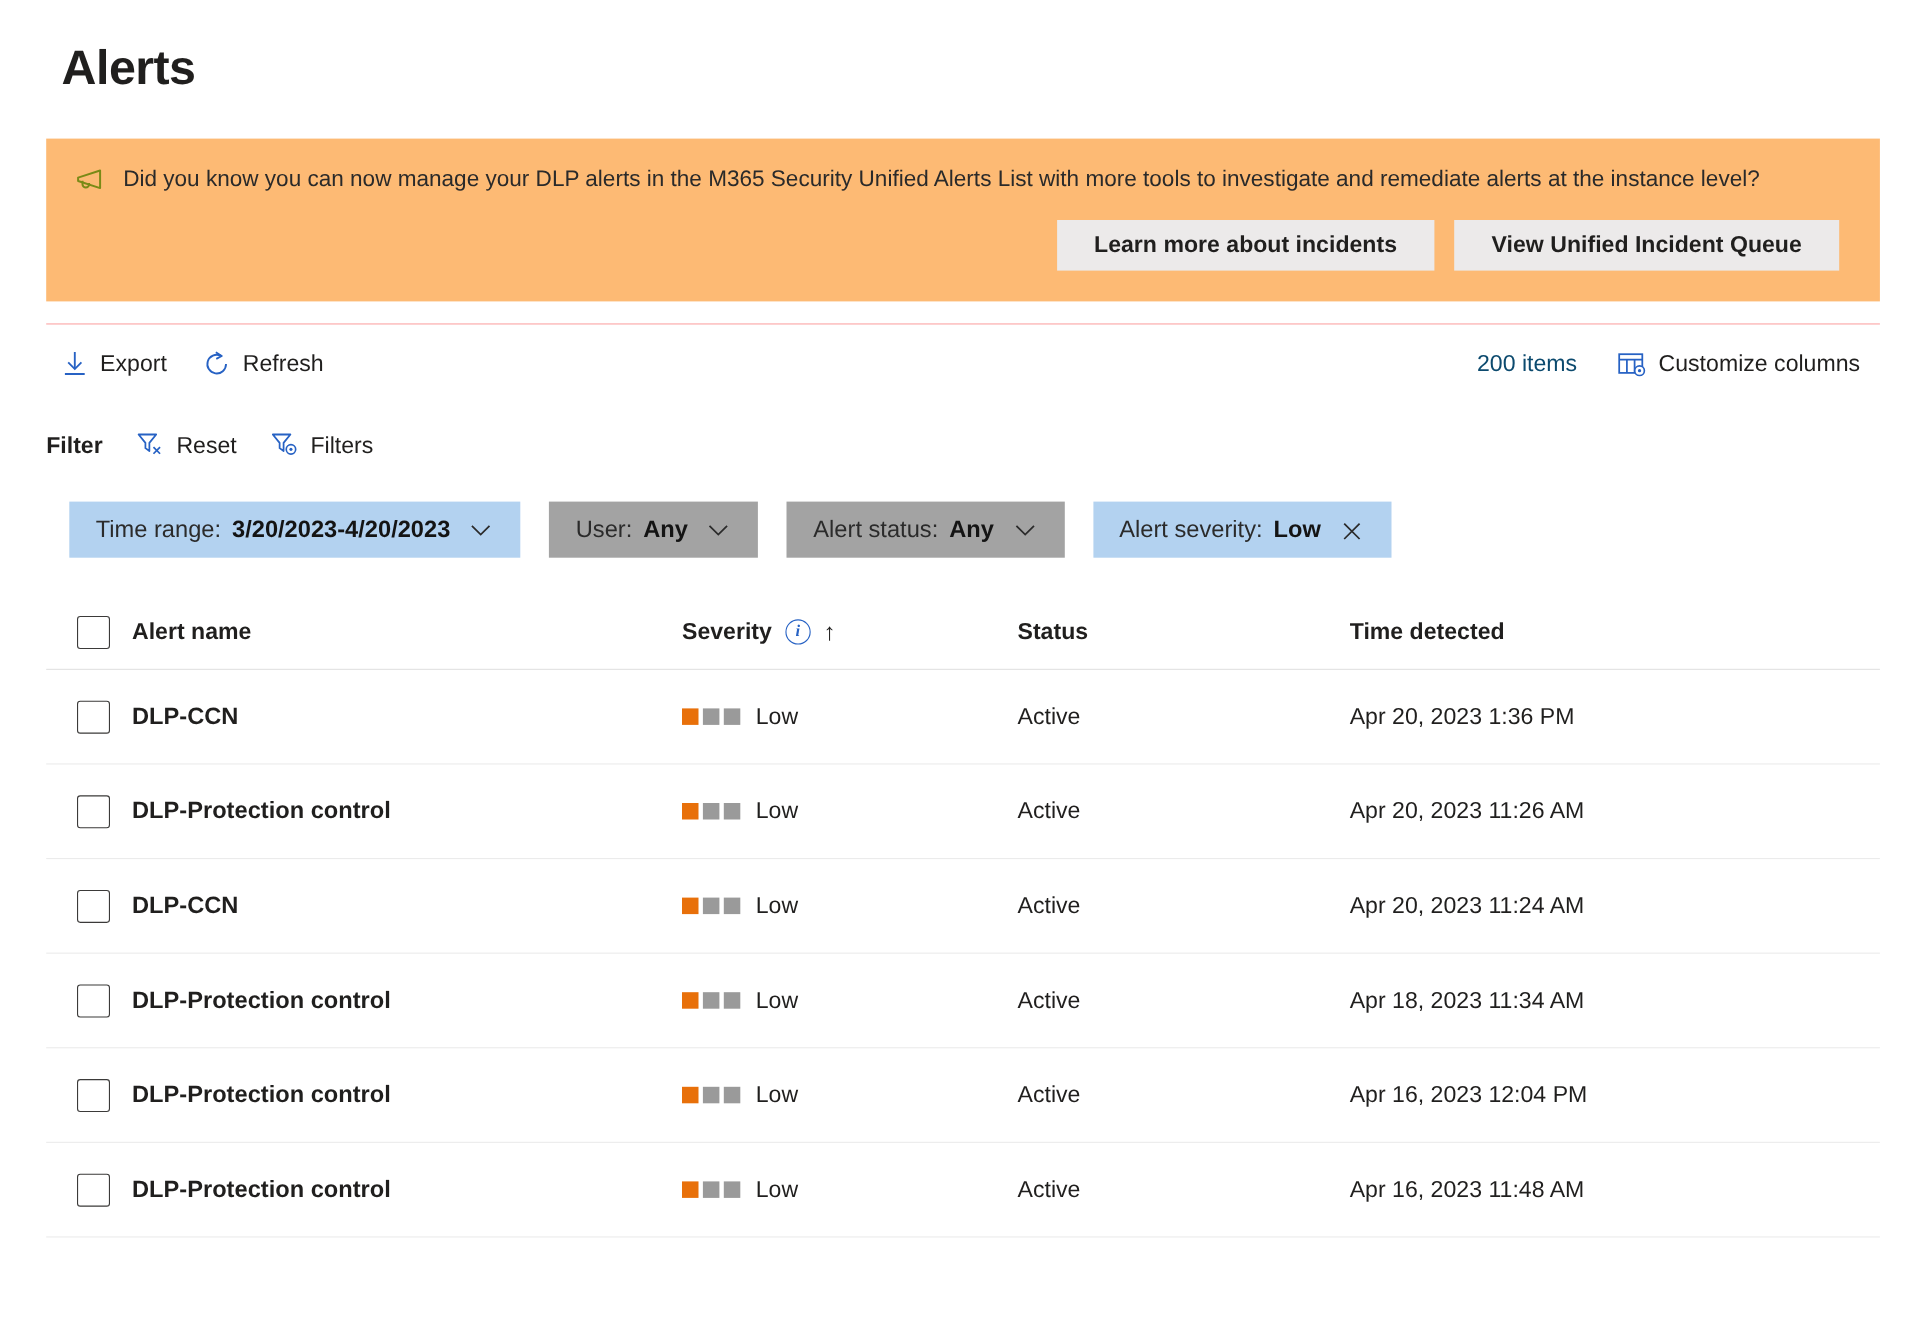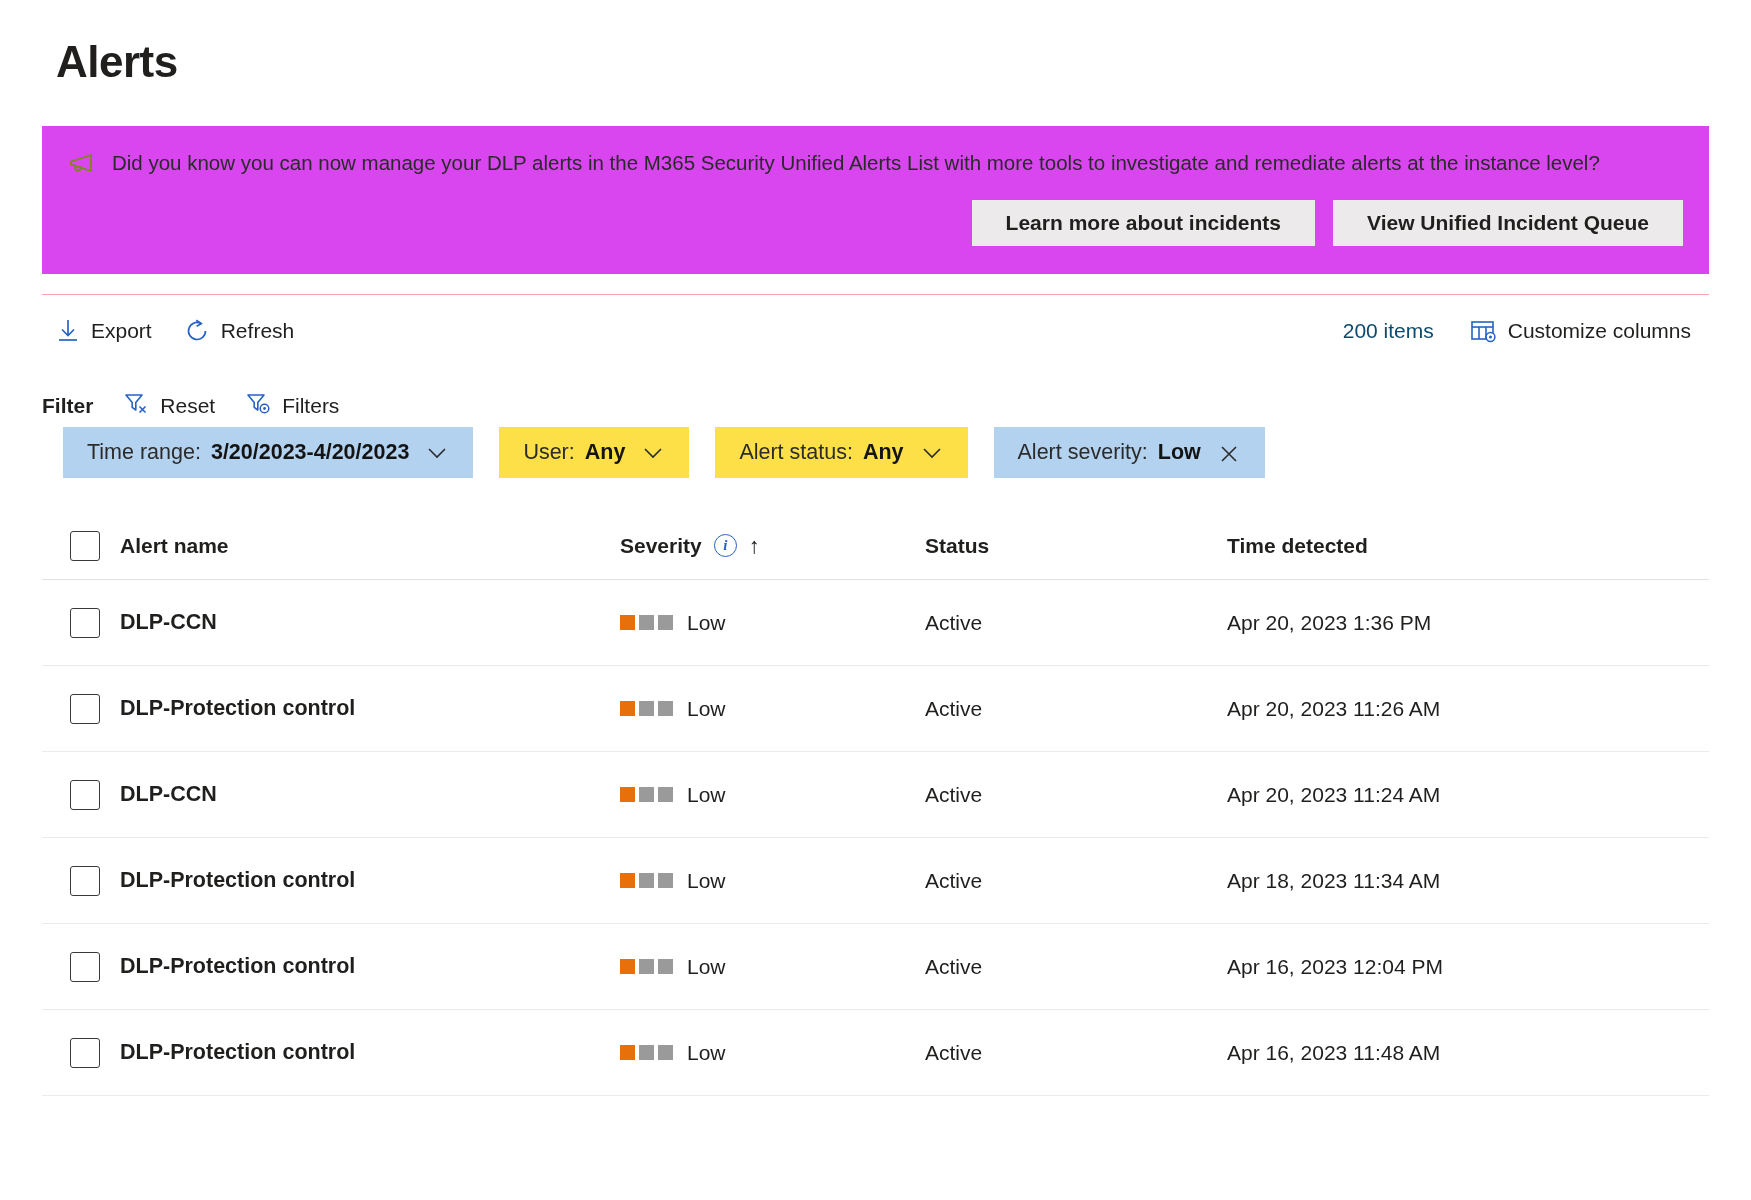--- a/index.html
+++ b/index.html
@@ -27,22 +27,22 @@
     font-weight: bold;
     letter-spacing: -0.5px;
     color: #201f1e;
     margin: 38px 0 0 14px;
     line-height: 1.1;
   }
 
   
   .banner {
     margin-top: 40px;
-    background: #d946ef;
-    padding: 22px 26px 20px 26px;
+    background: #fdba74;
+    padding: 22px 37px 20px 26px;
     position: relative;
     min-height: 148px;
   }
   .banner-row {
     display: flex;
     align-items: flex-start;
     gap: 14px;
   }
   .megaphone-icon {
     flex: 0 0 auto;
@@ -122,32 +122,33 @@
     gap: 11px;
     font-size: 21px;
     padding: 6px 16px 6px 10px;
     cursor: pointer;
   }
 
   
   .pills {
     display: flex;
     gap: 26px;
+    margin-top: 28px;
     padding-left: 21px;
   }
   .pill {
     display: flex;
     align-items: center;
     gap: 10px;
     padding: 13px 24px;
     font-size: 21.5px;
     cursor: pointer;
     white-space: nowrap;
   }
-  .pill.neutral { background: #fde047; justify-content: space-between; }
+  .pill.neutral { background: #a3a3a3; justify-content: space-between; }
   .pill.active  { background: #b3d2f0; }
   .pill .pill-key { color: #2b2b2b; }
   .pill .pill-val { font-weight: bold; color: #141414; }
   .chev { display: inline-flex; margin-left: 6px; }
 
   
   .table { margin-top: 34px; width: 100%; }
   .trow {
     display: flex;
     align-items: center;

